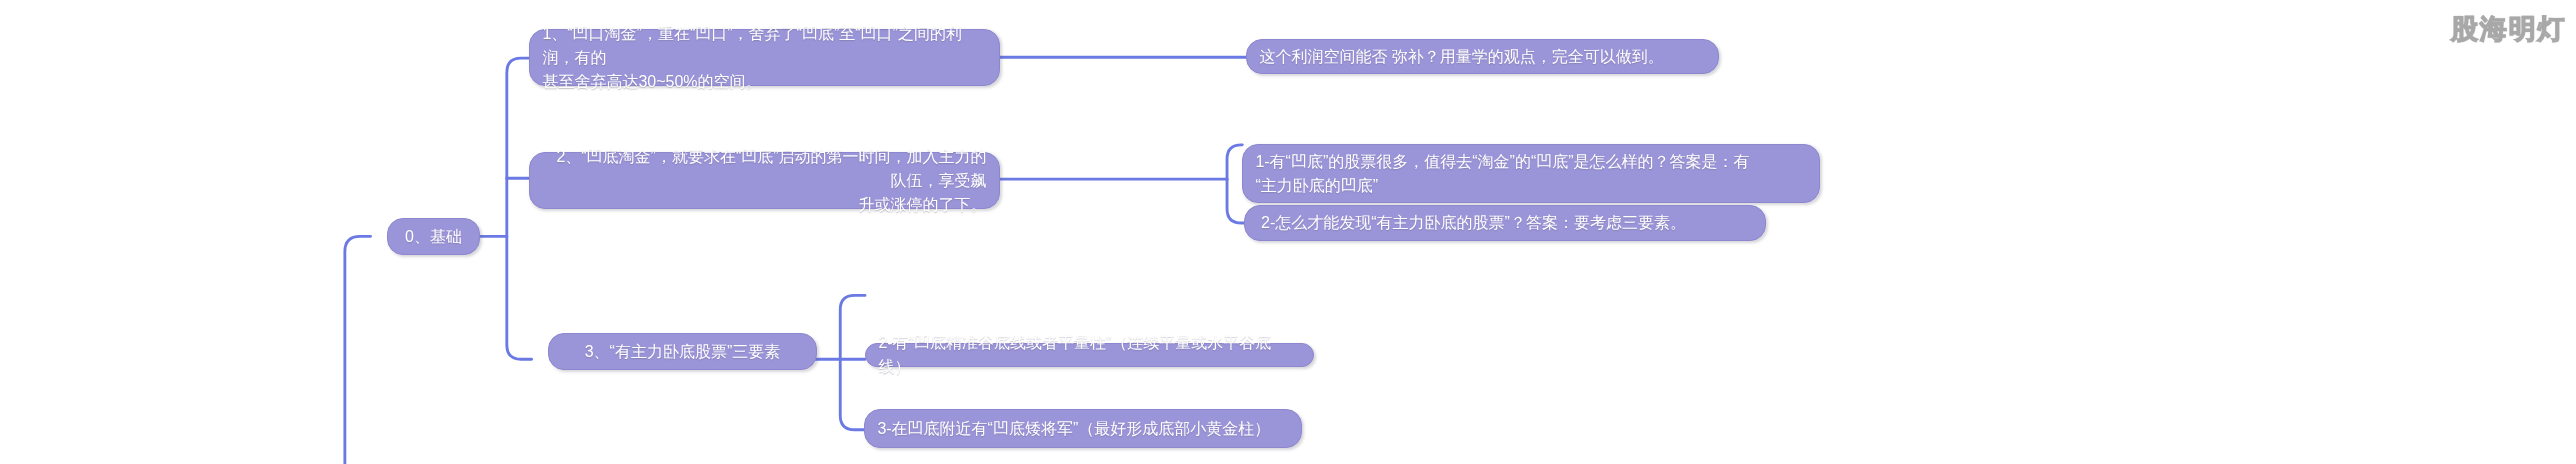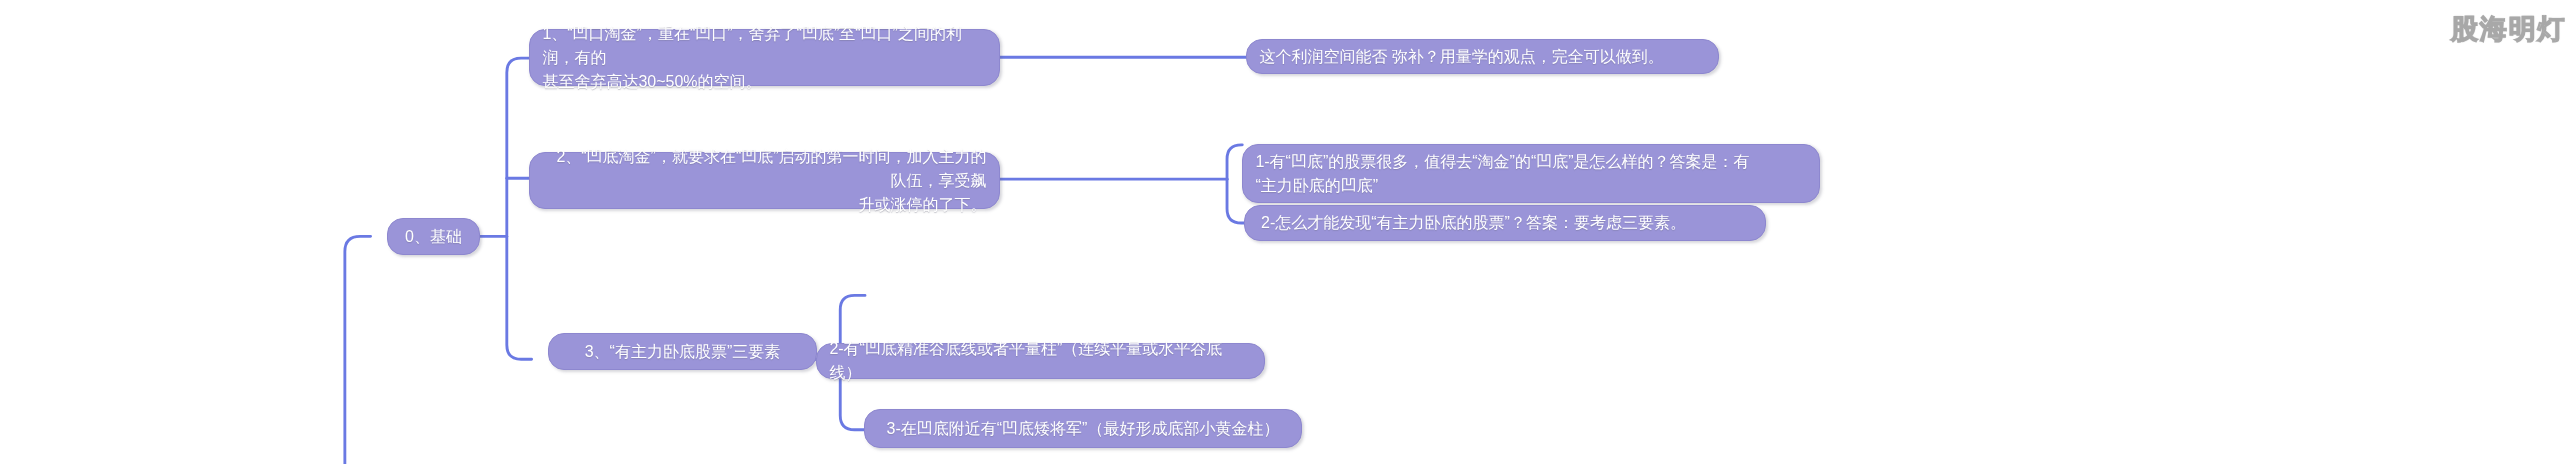--- a/index.html
+++ b/index.html
@@ -54,22 +54,22 @@
   }
   
   #node-root  { left: 371px;  top: 218px; width: 93px;  height: 37px; }
   #node-1     { left: 529px;  top: 29px;  width: 471px; height: 57px; }
   #node-1-1   { left: 1246px; top: 39px;  width: 473px; height: 35px; }
   #node-2     { left: 529px;  top: 152px; width: 471px; height: 57px; text-align: right; }
   #node-2-1   { left: 1242px; top: 116px; width: 578px; height: 59px; margin-top: 28px; }
   #node-2-2   { left: 1244px; top: 205px; width: 522px; height: 36px; padding-left: 16px; }
   #node-3     { left: 532px;  top: 333px; width: 269px; height: 37px; }
   #node-3-1   { left: 865px;  top: 275px; width: 452px; height: 41px; }
-  #node-3-2   { left: 816px;  top: 343px; width: 449px; height: 36px; }
-  #node-3-3   { left: 864px;  top: 409px; width: 438px; height: 39px; justify-content: center; }
+  #node-3-2   { left: 865px;  top: 343px; width: 449px; height: 24px; }
+  #node-3-3   { left: 864px;  top: 409px; width: 438px; height: 39px; }
 </style>
 </head>
 <body>
 
 <div class="canvas">
 
   <svg class="connectors" viewBox="0 0 2704 488" xmlns="http://www.w3.org/2000/svg">
 
     <path d="M 389 248 H 378 Q 362 248 362 264 V 488"></path>
 

